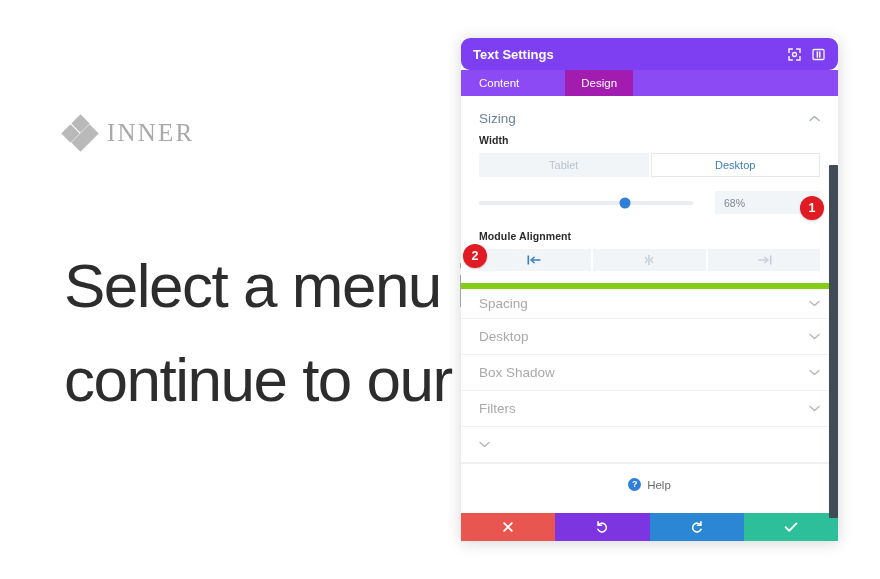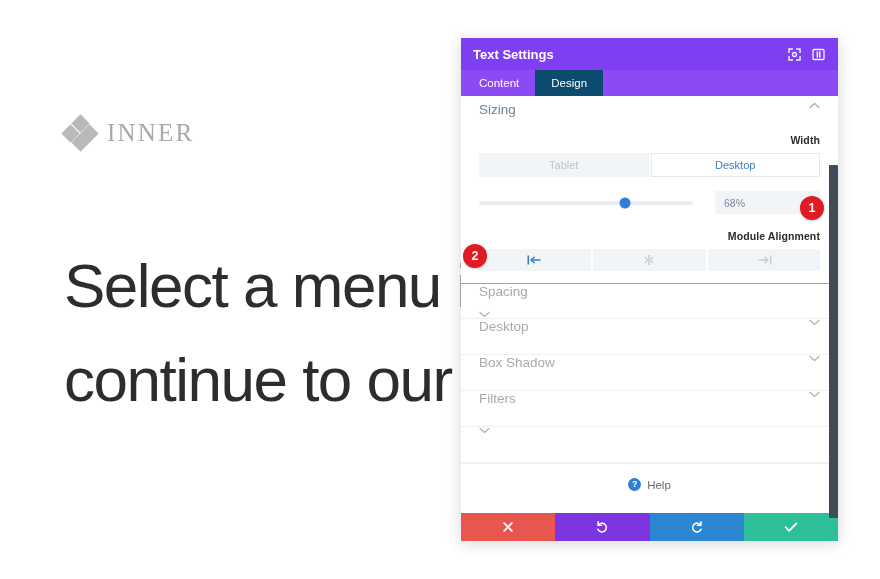--- a/index.html
+++ b/index.html
@@ -90,20 +90,21 @@
     overflow: hidden;
   }
 
   .panel-header {
     background: #7e3ff2;
     height: 32px;
     display: flex;
     align-items: center;
     padding: 16px 12px;
     flex: 0 0 auto;
+    border-radius: 9px;
   }
   .panel-title {
     color: #ffffff;
     font-size: 13px;
     font-weight: bold;
     flex: 1 1 auto;
   }
   .hdr-icons { display: flex; align-items: center; gap: 9px; }
   .hdr-icon {
     width: 15px;
@@ -127,35 +128,37 @@
   .tab {
     padding: 0 16px;
     display: flex;
     align-items: center;
     font-size: 11.5px;
     color: #ffffff;
     cursor: pointer;
     font-weight: normal;
   }
   .tab.active {
-    background: #0c4a6e;
+    background: #a21caf;
+    margin-left: 30px;
   }
 
   .panel-body {
     flex: 1 1 auto;
     background: #ffffff;
     overflow: hidden;
     position: relative;
   }
 
   .section-open { padding: 0; }
 
   .section-head {
     height: 36px;
     display: flex;
+    align-items: center;
     padding: 0 18px;
     border-bottom: 1px solid #f0f0f0;
   }
   .section-head.open-head { border-bottom: none; height: 38px; padding-top: 6px; }
   .section-title {
     flex: 1 1 auto;
     font-size: 13.5px;
     color: #6c8499;
     font-weight: normal;
   }
@@ -168,21 +171,20 @@
   .chev svg { display: block; }
 
   .field-block { padding: 0 18px 0 18px; }
 
   .field-label {
     font-size: 10.5px;
     color: #2b2b2b;
     font-weight: bold;
     margin-bottom: 7px;
     letter-spacing: 0.1px;
-    text-align: right;
   }
 
   .seg-group {
     display: flex;
     gap: 2px;
     background: transparent;
     margin-bottom: 14px;
   }
   .seg {
     flex: 1 1 0;
@@ -254,21 +256,21 @@
     flex: 1 1 0;
     height: 22px;
     background: #f2f5f8;
     display: flex;
     align-items: center;
     justify-content: center;
     cursor: pointer;
   }
   .align-btn svg { display: block; }
 
-  .divider-row { border-top: 1px solid #84cc16; flex-direction: column; }
+  .divider-row { border-top: 6px solid #84cc16; }
 
   .help-row {
     height: 42px;
     display: flex;
     align-items: center;
     justify-content: center;
     gap: 6px;
     border-top: 1px solid #f0f0f0;
     background: #ffffff;
   }

